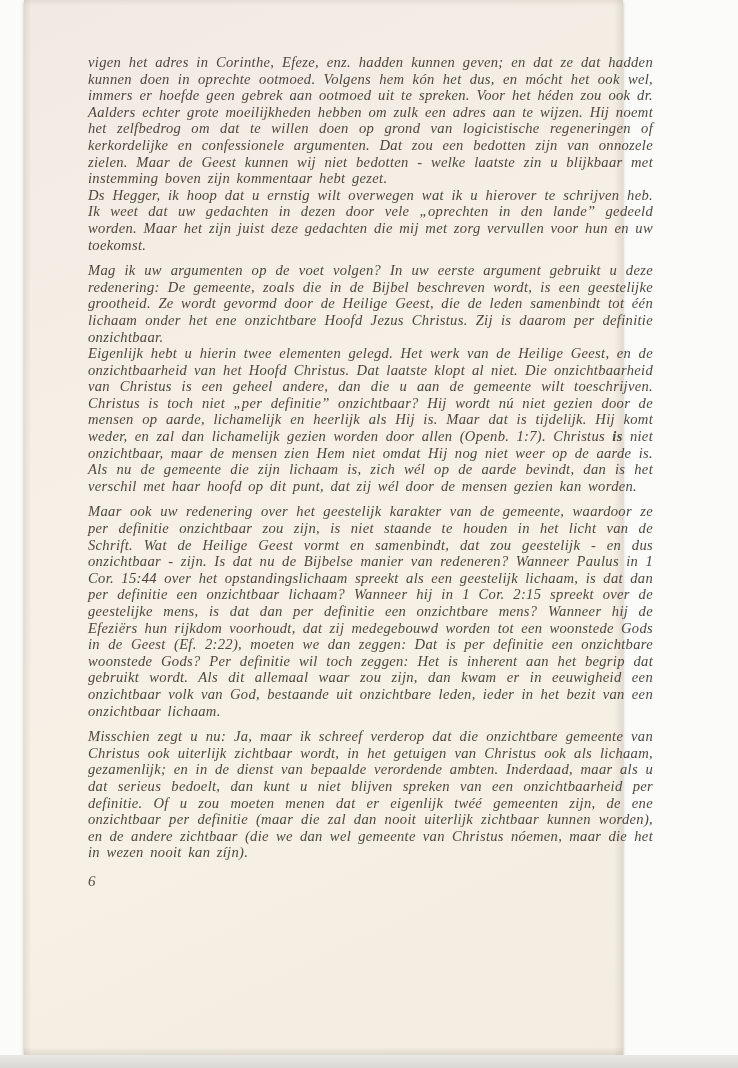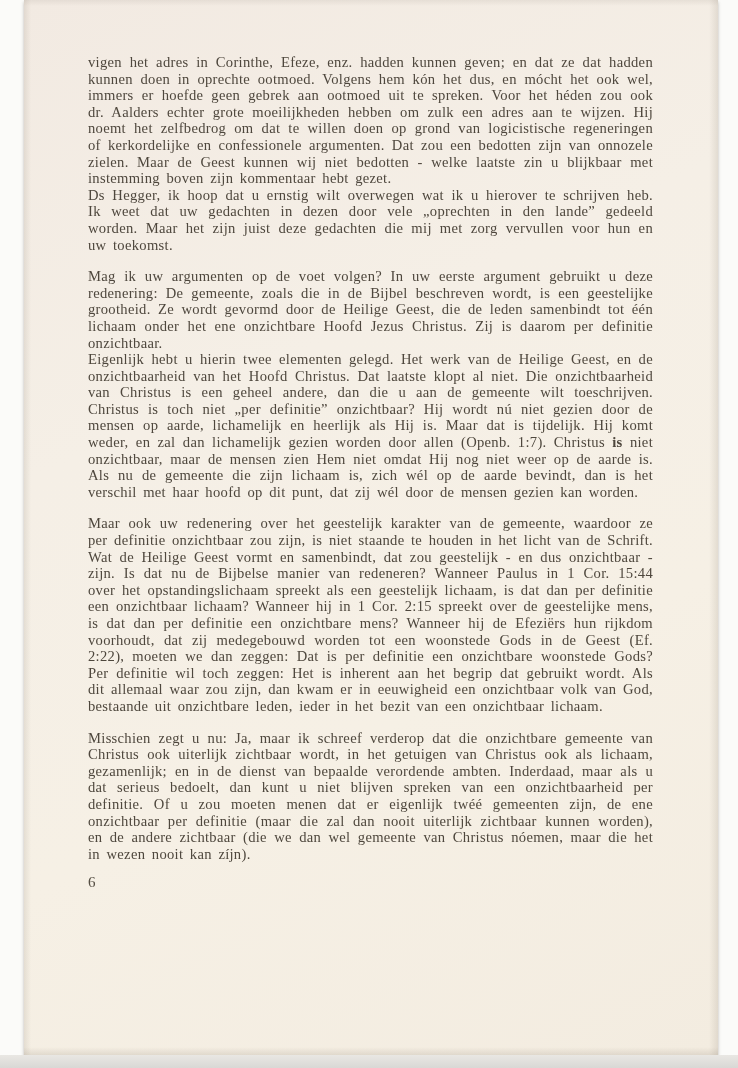--- a/index.html
+++ b/index.html
@@ -21,47 +21,48 @@
     bottom: 0;
     width: 100%;
     height: 13px;
     background: linear-gradient(to bottom, #e9e7e3, #d9d8d5);
   }
   
   .book-page {
     position: absolute;
     left: 24px;
     top: 0;
-    width: 694px;
+    width: 599px;
     height: 1056px;
     background:
       linear-gradient(to right, rgba(150,140,125,0.18), rgba(150,140,125,0) 7px),
       linear-gradient(to left, rgba(150,140,125,0.20), rgba(150,140,125,0) 9px),
       linear-gradient(to bottom, rgba(160,150,140,0.16), rgba(160,150,140,0) 6px),
       linear-gradient(to top, rgba(140,130,115,0.22), rgba(140,130,115,0) 9px),
       linear-gradient(155deg, #f2eae2 0%, #f5efe6 35%, #f6f0e5 65%, #f3ece0 100%);
     box-shadow: 0 2px 3px rgba(110,105,95,0.45);
+    font-style: italic;
   }
   .text-block {
     position: absolute;
     left: 64px;
     top: 54px;
     width: 565px;
     color: #4e473d;
     font-size: 14.6px;
     line-height: 16.6px;
     letter-spacing: 0.3px;
     word-spacing: 2.6px;
     text-align: justify;
   }
   .text-block p {
     margin: 0;
   }
   .text-block p.gap {
-    margin-top: 15px;
+    margin-top: 9px;
   }
   .text-block b {
     font-weight: bold;
     letter-spacing: 0.3px;
   }
   .page-number {
     margin-top: 12px;
     text-align: left;
     font-size: 15px;
     color: #554e43;

